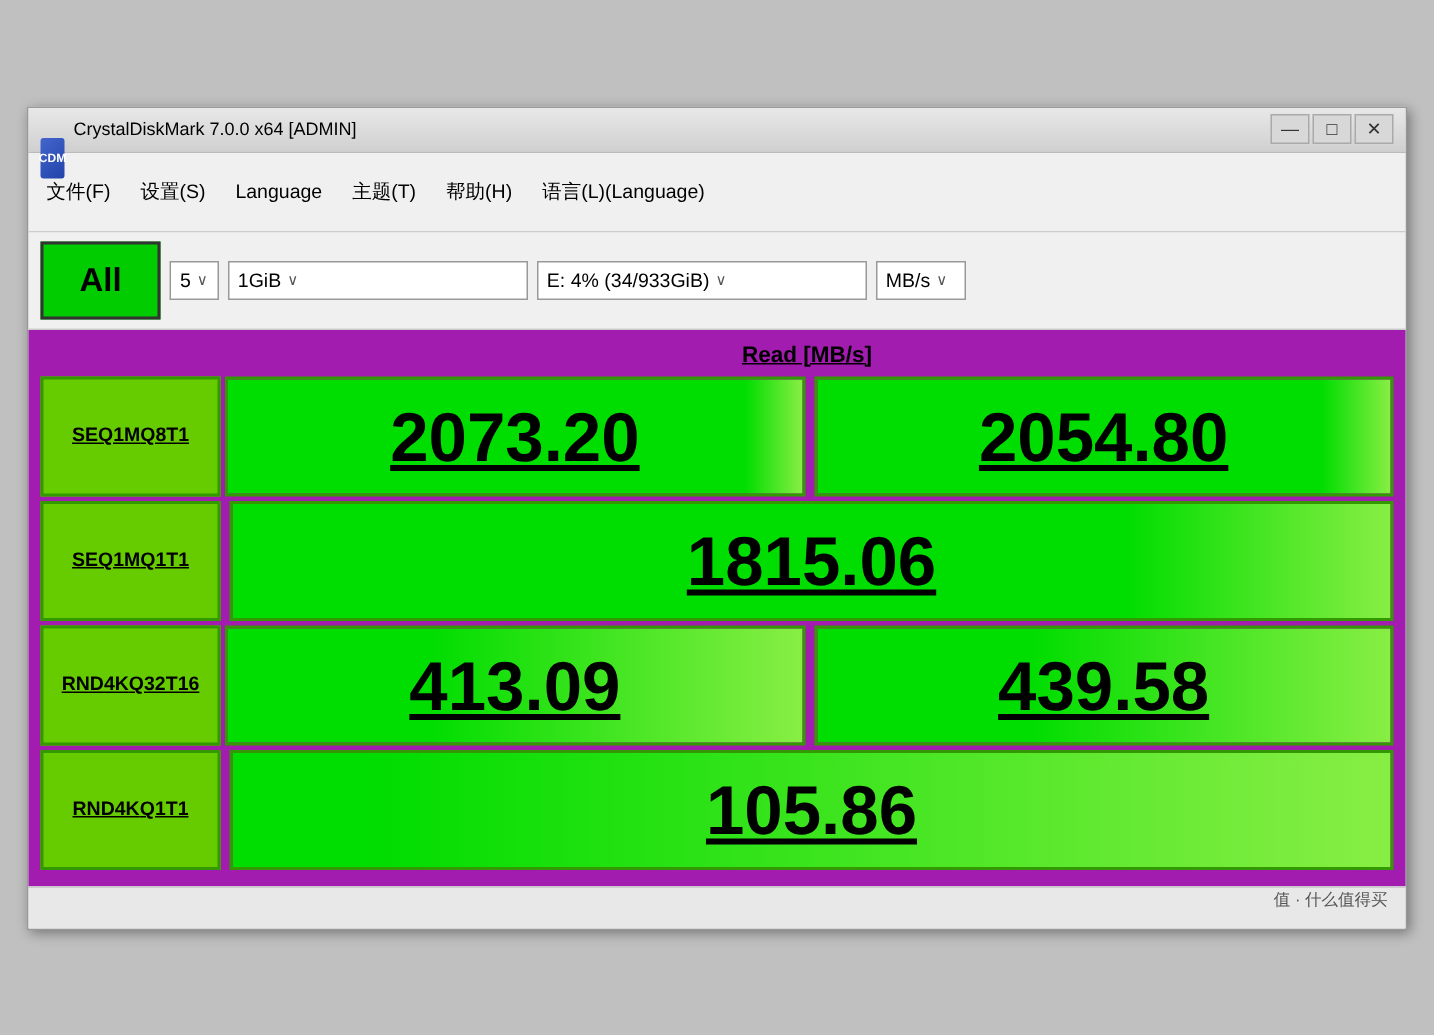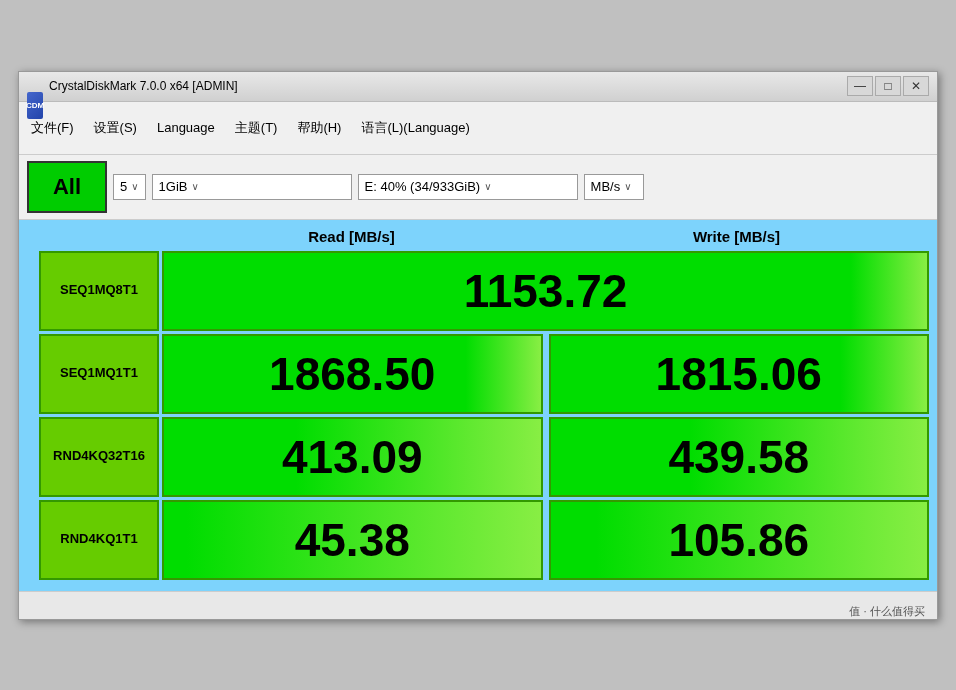--- a/index.html
+++ b/index.html
@@ -134,22 +134,23 @@
 
     .dropdown-wide {
       min-width: 200px;
     }
 
     .dropdown-unit {
       min-width: 60px;
     }
 
     .content-area {
-      padding: 4px 8px 8px 20px;
-      background: #7dd3fc;
+      padding: 4px 8px 8px 8px;
+      background: #a21caf;
+      text-decoration: underline;
     }
 
     .header-row {
       display: flex;
       margin-bottom: 2px;
     }
 
     .header-label-cell {
       width: 120px;
       flex-shrink: 0;
@@ -209,21 +210,21 @@
 
     .value-cell.write {
       margin-left: 6px;
     }
 
     .bottom-bar {
       height: 28px;
       background: #e8e8e8;
       border-top: 1px solid #ccc;
       display: flex;
-      align-items: flex-end;
+      align-items: flex-start;
       justify-content: flex-end;
       padding-right: 12px;
     }
 
     .watermark {
       font-size: 11px;
       color: #555;
     }
 
     
@@ -284,57 +285,56 @@
     <button class="all-btn">All</button>
     <div class="dropdown">
       <span>5</span>
       <span class="dropdown-arrow">∨</span>
     </div>
     <div class="dropdown dropdown-wide">
       <span>1GiB</span>
       <span class="dropdown-arrow">∨</span>
     </div>
     <div class="dropdown" style="min-width:220px;">
-      <span>E: 40% (34/933GiB)</span>
+      <span>E: 4% (34/933GiB)</span>
       <span class="dropdown-arrow">∨</span>
     </div>
     <div class="dropdown dropdown-unit">
       <span>MB/s</span>
       <span class="dropdown-arrow">∨</span>
     </div>
   </div>
 
   <div class="content-area">
 
     <div class="header-row">
       <div class="header-label-cell"></div>
       <div class="header-read">Read [MB/s]</div>
-      <div class="header-write">Write [MB/s]</div>
     </div>
 
     <div class="data-row">
       <div class="row-label">
         <span>SEQ1M</span>
           <br>
         <span>Q8T1</span>
       </div>
       <div class="value-cell bar-seq1m-q8t1-read">
-        <span>1153.72</span>
+        <span>2073.20</span>
+      </div>
+      <div class="value-cell write bar-seq1m-q8t1-write">
+        <span>2054.80</span>
       </div>
     </div>
 
     <div class="data-row">
       <div class="row-label">
         <span>SEQ1M</span>
           <br>
         <span>Q1T1</span>
       </div>
-      <div class="value-cell bar-seq1m-q1t1-read">
-        <span>1868.50</span>
-      </div>
       <div class="value-cell write bar-seq1m-q1t1-write">
         <span>1815.06</span>
       </div>
     </div>
 
     <div class="data-row">
       <div class="row-label">
         <span>RND4K</span>
           <br>
         <span>Q32T16</span>
@@ -346,23 +346,20 @@
         <span>439.58</span>
       </div>
     </div>
 
     <div class="data-row">
       <div class="row-label">
         <span>RND4K</span>
           <br>
         <span>Q1T1</span>
       </div>
-      <div class="value-cell bar-rnd4k-q1t1-read">
-        <span>45.38</span>
-      </div>
       <div class="value-cell write bar-rnd4k-q1t1-write">
         <span>105.86</span>
       </div>
     </div>
 
   </div>
 
   <div class="bottom-bar">
     <span class="watermark">值 · 什么值得买</span>
   </div>

